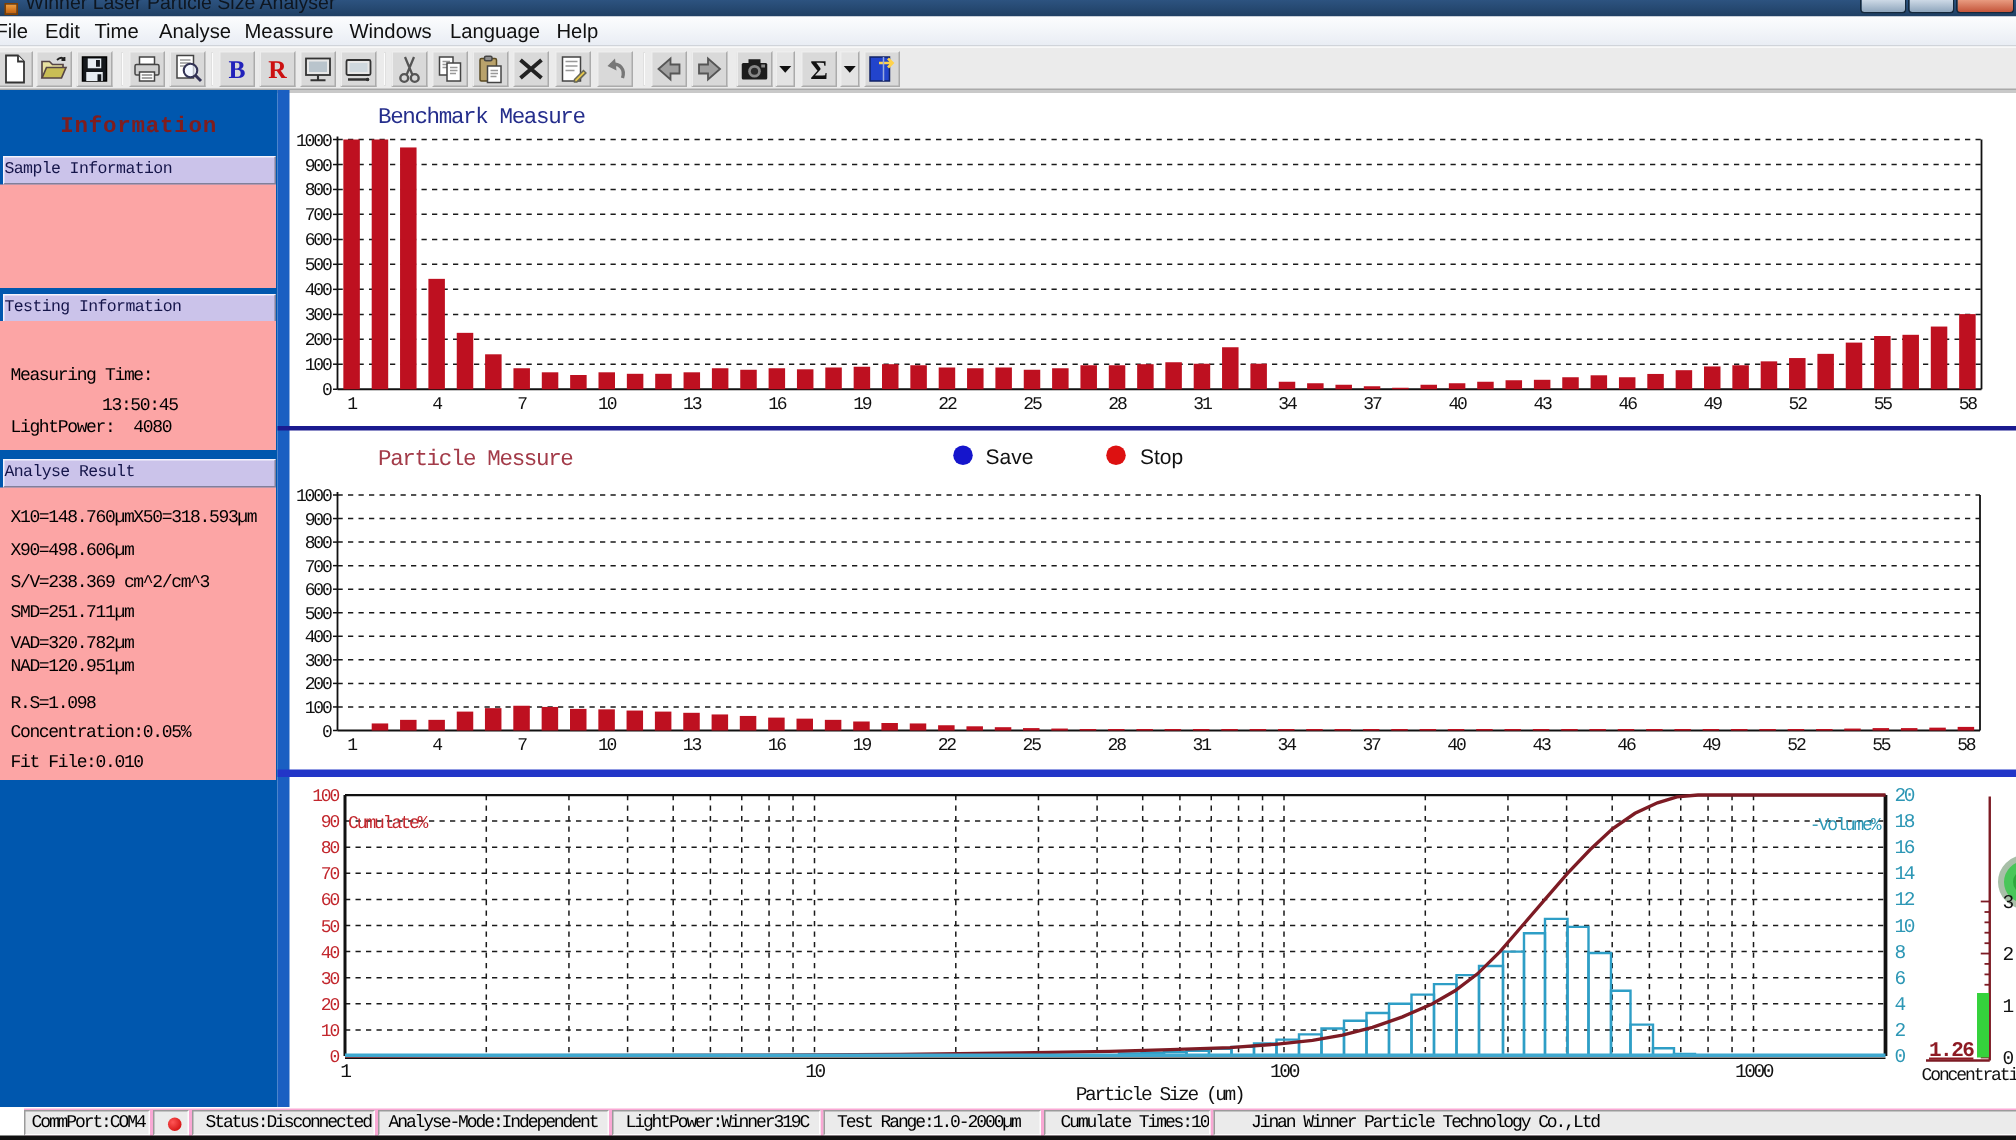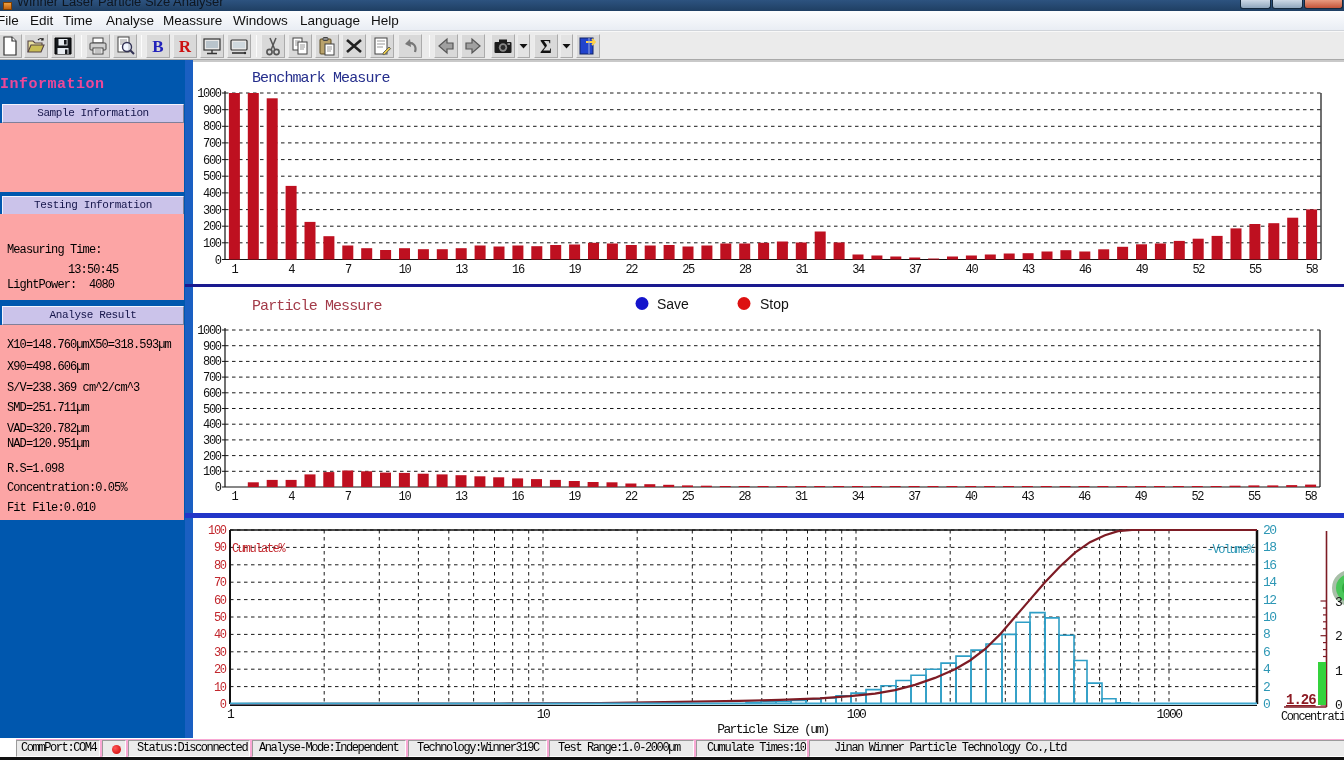--- a/index.html
+++ b/index.html
@@ -31,26 +31,26 @@
   background:#ebebeb; border-top:1px solid #f8f8f8; border-bottom:1px solid #a9a9a9; }
 .tbtn { position:absolute; top:2px; width:24px; height:24px; background:#d9d9d9;
   border:1px solid; border-color:#ededed #ababab #ababab #ededed; 
   display:flex; align-items:center; justify-content:center; }
 .tbtn.dd { width:13px; background:#e3e3e3; border-color:#eee #aaa #aaa #eee; }
 .tsep { position:absolute; top:3px; width:1px; height:22px; background:#9f9f9f;
   border-right:1px solid #fcfcfc; }
 
 #leftpanel { position:absolute; left:0; top:60px; width:185px; height:678px; background:#0057ae; }
 #lstrip { position:absolute; left:185px; top:60px; width:8px; height:678px; background:#1a5fc2; }
-#lp-title { position:absolute; left:0; top:76px; width:185px; text-align:left;
-  font:bold 15px "Liberation Mono", monospace; letter-spacing:0.5px; color:#ec4899; }
+#lp-title { position:absolute; left:0; top:76px; width:185px; text-align:center;
+  font:bold 15px "Liberation Mono", monospace; letter-spacing:0.5px; color:#7f1d1d; }
 .lhead { position:absolute; left:2px; width:182px; height:19px; background:#cbc3ea;
   border:1px solid; border-color:#f4f2fc #80809a #80809a #f4f2fc;
   font:11px "Liberation Mono", monospace; letter-spacing:-0.4px; color:#15154a; 
-  text-align:center; line-height:17px; }
+  line-height:17px; }
 .lbox { position:absolute; left:0; width:184px; background:#fca5a5;text-align:center; }
 .iline { position:absolute; left:7px; font:12px "Liberation Mono", monospace;
   letter-spacing:-0.9px; color:#000; white-space:pre; }
 
 #chartbg { position:absolute; left:193px; top:60px; width:1151px; height:678px; background:#fff; }
 #topline { position:absolute; left:0px; top:60px; width:100%; height:2px; background:#c9c9c9; }
 #sep1 { position:absolute; left:185px; top:284px; width:1159px; height:3px; background:#1a1a8f; }
 #sep2 { position:absolute; left:185px; top:513px; width:1159px; height:5px; background:#2236c8; }
 
 #statusbar { position:absolute; left:16px; top:739px; width:100%; height:19px; background:#f9a8d4;text-decoration:underline; }
@@ -656,18 +656,18 @@
       <text class="conc" x="1286" y="704">1.26</text>
       <text class="mono12" fill="#111" x="1281" y="720">Concentration</text>
     </svg>
   <div id="statusbar">
       <div class="sseg" style="left:0px;width:84px;padding-left:4px">CommPort:COM4</div>
       <div class="sseg" style="left:86px;width:24px">
         <span class="dot"></span>
       </div>
       <div class="sseg" style="left:112px;width:122px;padding-left:8px">Status:Disconnected</div>
       <div class="sseg" style="left:236px;width:154px;padding-left:6px">Analyse-Mode:Independent</div>
-      <div class="sseg" style="left:392px;width:139px;padding-left:8px">Technology:Winner319C</div>
+      <div class="sseg" style="left:392px;width:139px;padding-left:8px">LightPower:Winner319C</div>
       <div class="sseg" style="left:533px;width:145px;padding-left:8px">Test Range:1.0-2000µm</div>
       <div class="sseg" style="left:680px;width:111px;padding-left:10px">Cumulate Times:10</div>
       <div class="sseg" style="left:793px;width:551px;padding-left:24px">Jinan Winner Particle Technology Co.,Ltd</div>
     </div>
   <div id="bottomline"></div>
 </div>
 </body></html>

